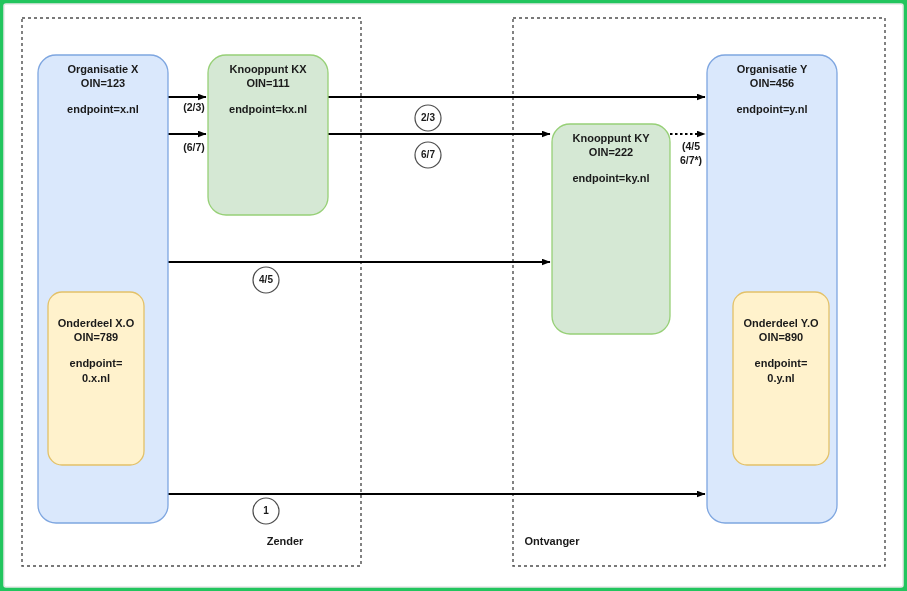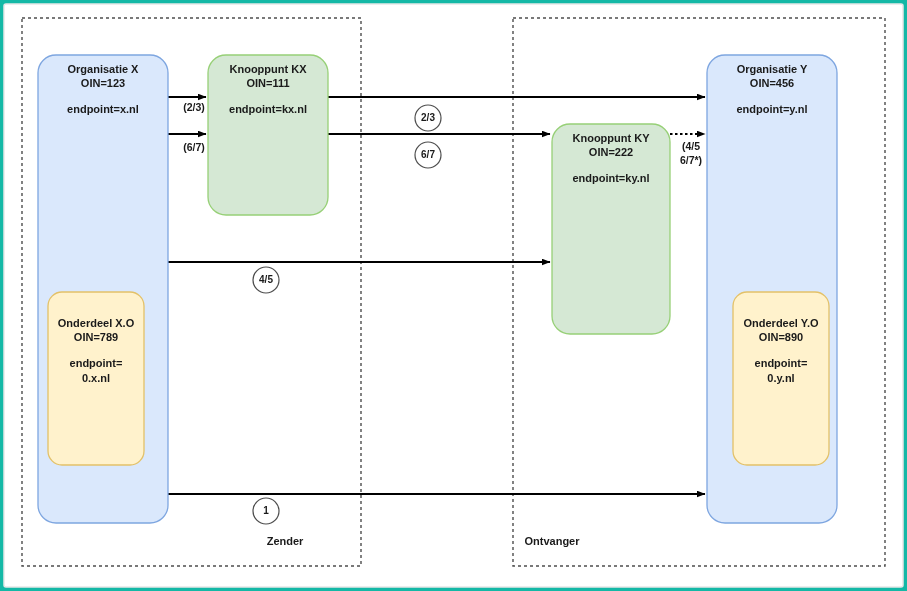--- a/index.html
+++ b/index.html
@@ -10,21 +10,21 @@
   body {
     width: 907px;
     height: 591px;
     font-family: "Liberation Sans", sans-serif;
     overflow: hidden;
   }
   #diagram-root {
     position: relative;
     width: 907px;
     height: 591px;
-    background: #14b8a6;
+    background: #22c55e;
   }
   svg#diagram-canvas {
     position: absolute;
     top: 0;
     left: 0;
     width: 907px;
     height: 591px;
   }
   .node-label {
     font-family: "Liberation Sans", sans-serif;

